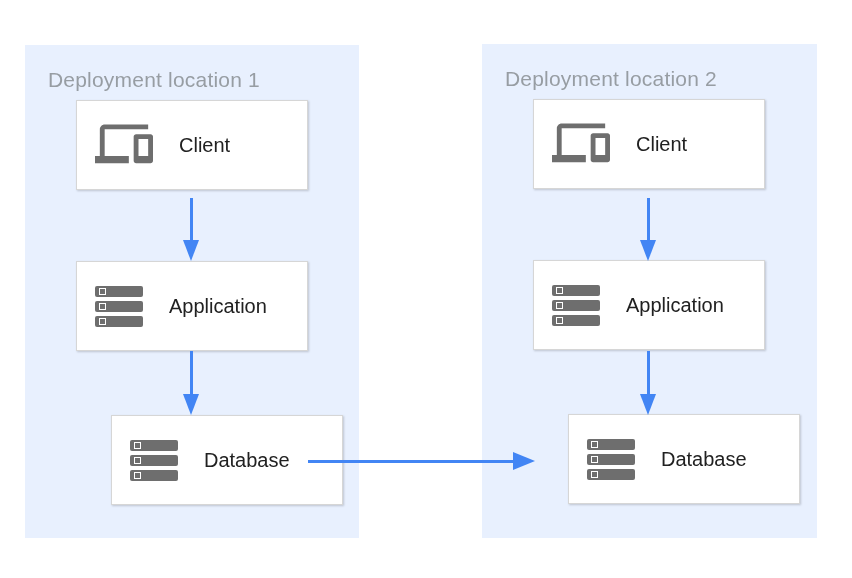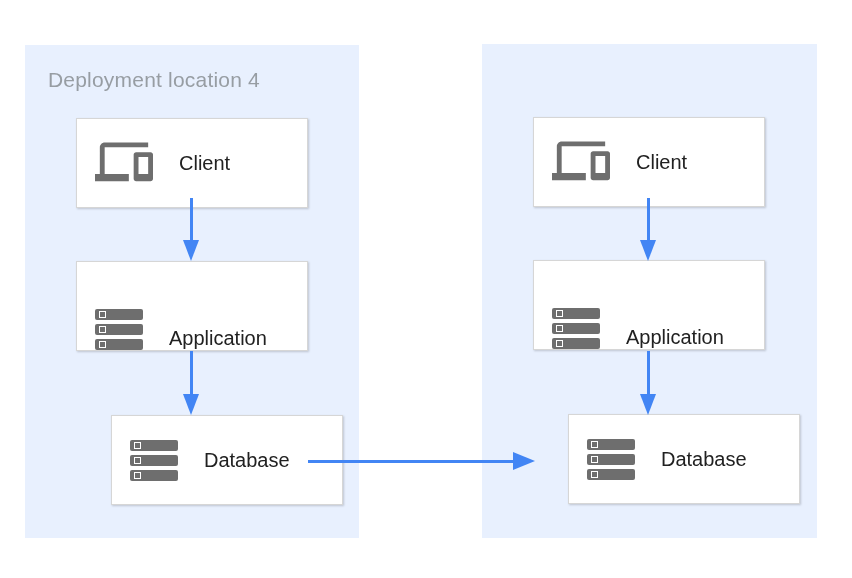--- a/index.html
+++ b/index.html
@@ -13,22 +13,22 @@
   .zone-title {
     position:absolute; left:23px; top:23px;
     font-size:21px; color:#979DA3; letter-spacing:0.2px; white-space:nowrap;
   }
   .node {
     position:absolute; left:51px; width:232px; height:90px;
     background:#ffffff; border:1px solid #D6D6D6; box-sizing:border-box;
     box-shadow:1px 1px 2px rgba(0,0,0,0.18);
     display:flex; align-items:center; padding-left:18px;
   }
-  .node-client { top:73px; }
-  .node-application { top:216px;align-items:flex-end; }
+  .node-client { top:55px; }
+  .node-application { top:216px; }
   .node-database { top:370px;margin-left:35px; }
   .node-label { font-size:20px; color:#212121; margin-left:26px; white-space:nowrap; }
 
   
   .devices-icon { flex:0 0 auto; }
 
   
   .bars-icon { flex:0 0 auto; width:48px; display:flex; flex-direction:column; gap:4px; }
   .bar { height:11px; background:#6E6E6E; border-radius:2px; position:relative; }
   .bar .sq {
@@ -59,21 +59,21 @@
   .a4-head { left:640px; top:394px; }
   .a5-line { left:308px; top:460px; width:205px; }
   .a5-head { left:513px; top:452px; }
 </style>
 </head>
 <body>
 
 <div class="canvas">
 
   <div class="zone zone-1">
-    <div class="zone-title">Deployment location 4</div>
+    <div class="zone-title">Deployment location 1</div>
 
     <div class="node node-client">
       <svg class="devices-icon" width="58" height="46" viewBox="0 3 24 19" aria-hidden="true">
         <path fill="#6E6E6E" d="M4 6h18V4H4c-1.1 0-2 .9-2 2v11H0v3h14v-3H4V6zm19 2h-6c-.55 0-1 .45-1 1v10c0 .55.45 1 1 1h6c.55 0 1-.45 1-1V9c0-.55-.45-1-1-1zm-1 9h-4v-7h4v7z"></path>
       </svg>
       <span class="node-label">Client</span>
     </div>
 
     <div class="node node-application">
       <div class="bars-icon">
@@ -100,20 +100,21 @@
           </div>
         <div class="bar">
             <span class="sq"></span>
           </div>
       </div>
       <span class="node-label">Database</span>
     </div>
   </div>
 
   <div class="zone zone-2">
+    <div class="zone-title">Deployment location 2</div>
 
     <div class="node node-client">
       <svg class="devices-icon" width="58" height="46" viewBox="0 3 24 19" aria-hidden="true">
         <path fill="#6E6E6E" d="M4 6h18V4H4c-1.1 0-2 .9-2 2v11H0v3h14v-3H4V6zm19 2h-6c-.55 0-1 .45-1 1v10c0 .55.45 1 1 1h6c.55 0 1-.45 1-1V9c0-.55-.45-1-1-1zm-1 9h-4v-7h4v7z"></path>
       </svg>
       <span class="node-label">Client</span>
     </div>
 
     <div class="node node-application">
       <div class="bars-icon">

